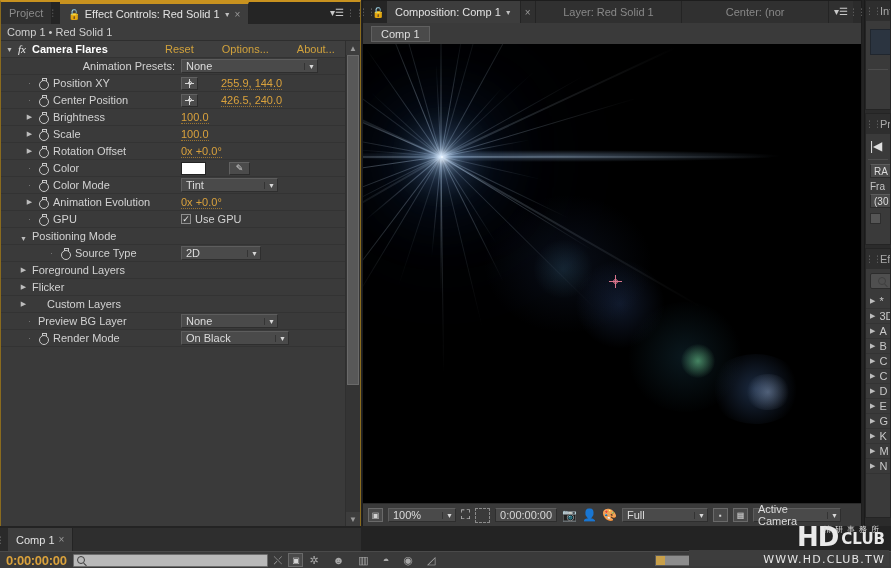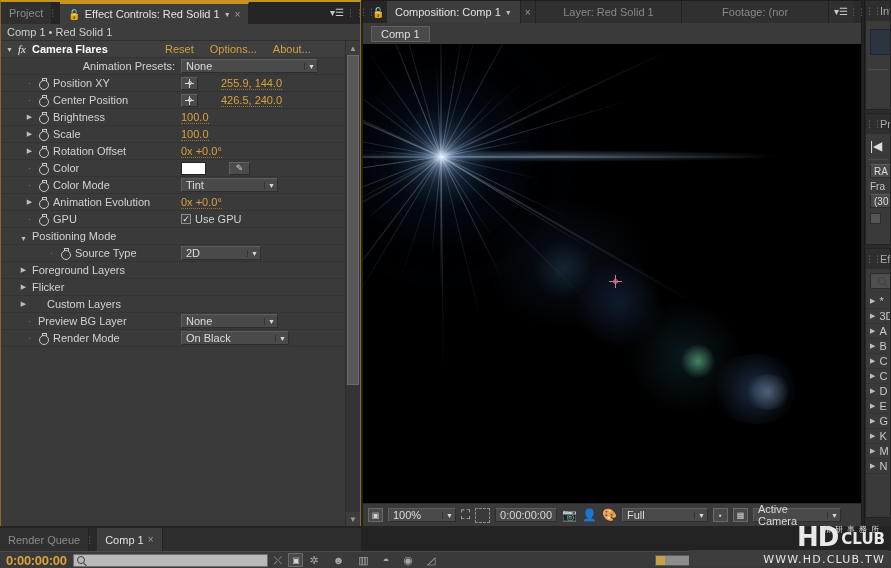--- a/index.html
+++ b/index.html
@@ -258,21 +258,21 @@
 
     <div id="ecBody">
       <div id="ecRows">
 
         <div class="row hdr">
           <div class="labelcell" style="width:160px;flex:0 0 160px;">
             <span class="tri">▼</span>
             <span class="fxbadge">fx</span>
             <span class="lbl bold">Camera Flares</span>
           </div>
-          <div class="valcell" style="gap:16px;">
+          <div class="valcell" style="gap:28px;">
             <span class="link">Reset</span>
             <span class="link">Options...</span>
             <span class="link">About...</span>
           </div>
         </div>
 
         <div class="row">
           <div class="labelcell" style="justify-content:flex-end;padding-right:6px;">
             <span class="lbl">Animation Presets:</span>
           </div>
@@ -484,23 +484,20 @@
         <div class="sbTrack">
           <div class="sbThumb"></div>
         </div>
         <div class="sbArrow">▼</div>
       </div>
     </div>
   </div>
 
   <div id="rqPanel">
     <div class="tabflex">
-      <div class="tab inactive" style="height:23px;">
-        <span>Render Queue</span>
-      </div>
       <div class="grip"></div>
       <div class="tab active" style="height:23px;">
         <span>Comp 1</span>
         <span class="x">×</span>
       </div>
     </div>
     <div class="fill"></div>
   </div>
 
   <div id="timeline">
@@ -530,21 +527,21 @@
         <span>Composition: Comp 1</span>
         <span class="caret">▼</span>
       </div>
       <div class="tab inactive" style="padding:0 4px;">
         <span class="x">×</span>
       </div>
       <div class="filltab">
         <span>Layer: Red Solid 1</span>
       </div>
       <div class="filltab">
-        <span>Footage: (nor</span>
+        <span>Center: (nor</span>
       </div>
       <div style="width:24px;display:flex;align-items:center;justify-content:center;background:#303030;">
         <span class="menuicon">▾☰</span>
       </div>
       <div class="grip" style="background:#2b2b2b;"></div>
     </div>
 
     <div id="compSub">
       <span class="compchip">Comp 1</span>
     </div>

